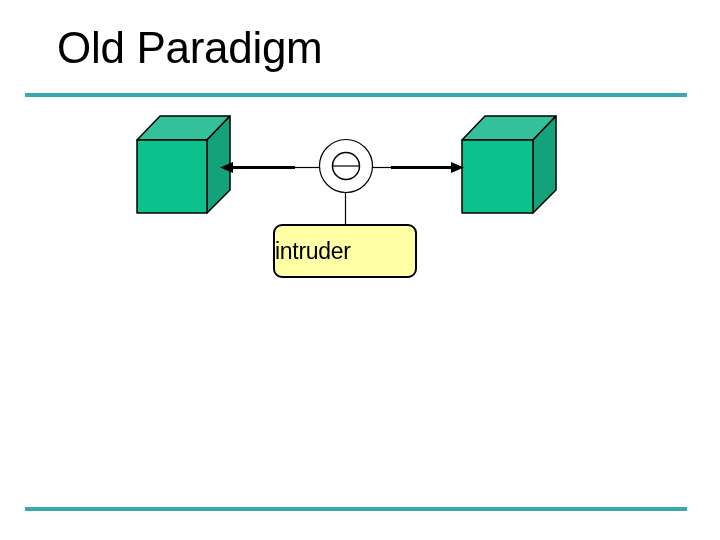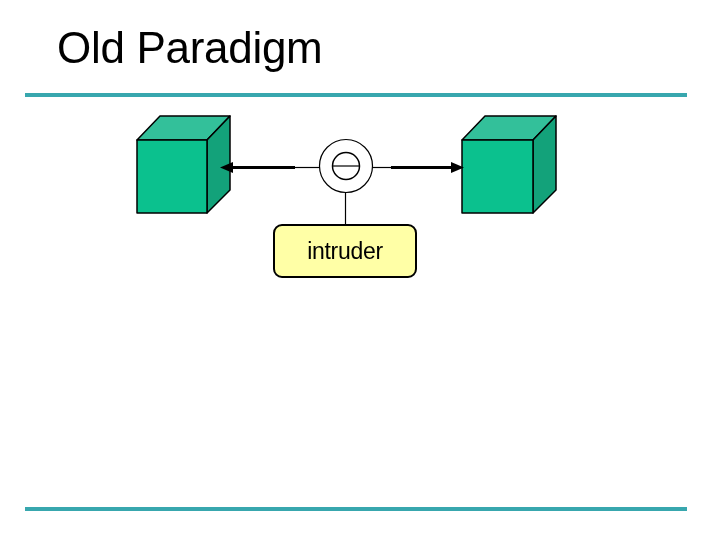--- a/index.html
+++ b/index.html
@@ -66,21 +66,21 @@
     left: 273px;
     top: 224px;
     width: 144px;
     height: 54px;
     box-sizing: border-box;
     background: var(--intruder_fill, #ffffa6);
     border: 2px solid #000000;
     border-radius: 9px;
     display: flex;
     align-items: center;
-    justify-content: center;
+    justify-content: flex-start;
   }
   .intruder-label {
     font-size: 23px;
     letter-spacing: -0.3px;
     color: #000000;
   }
 </style>
 </head>
 <body>
 

